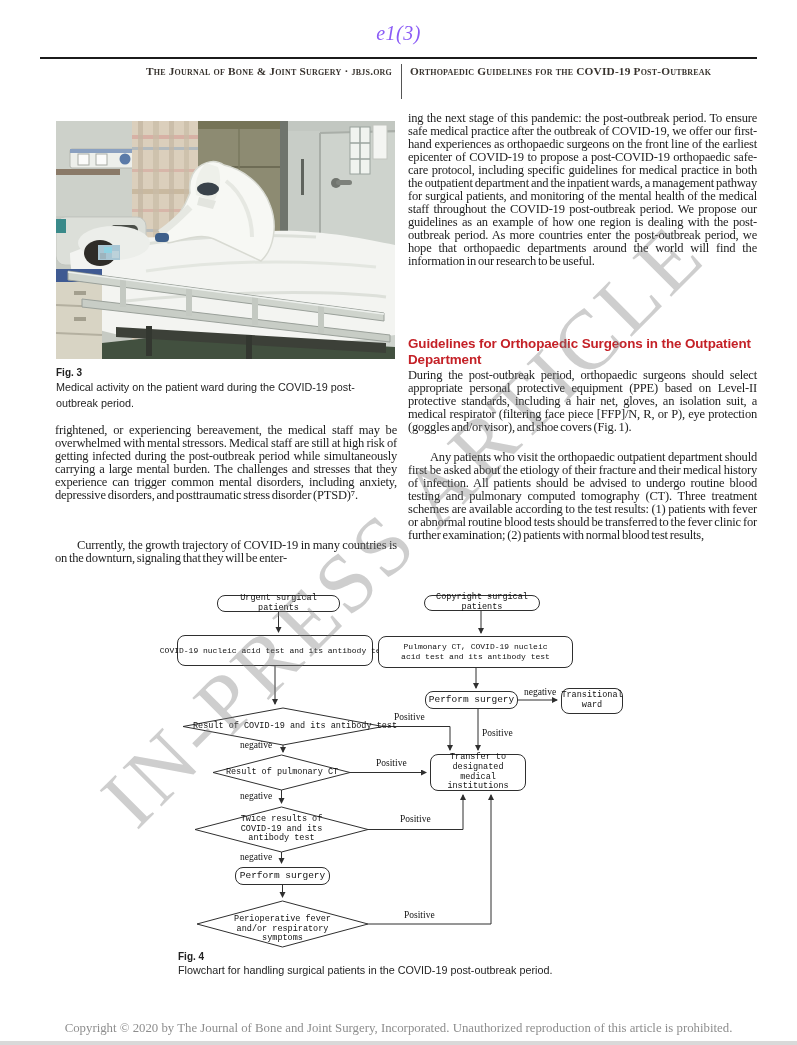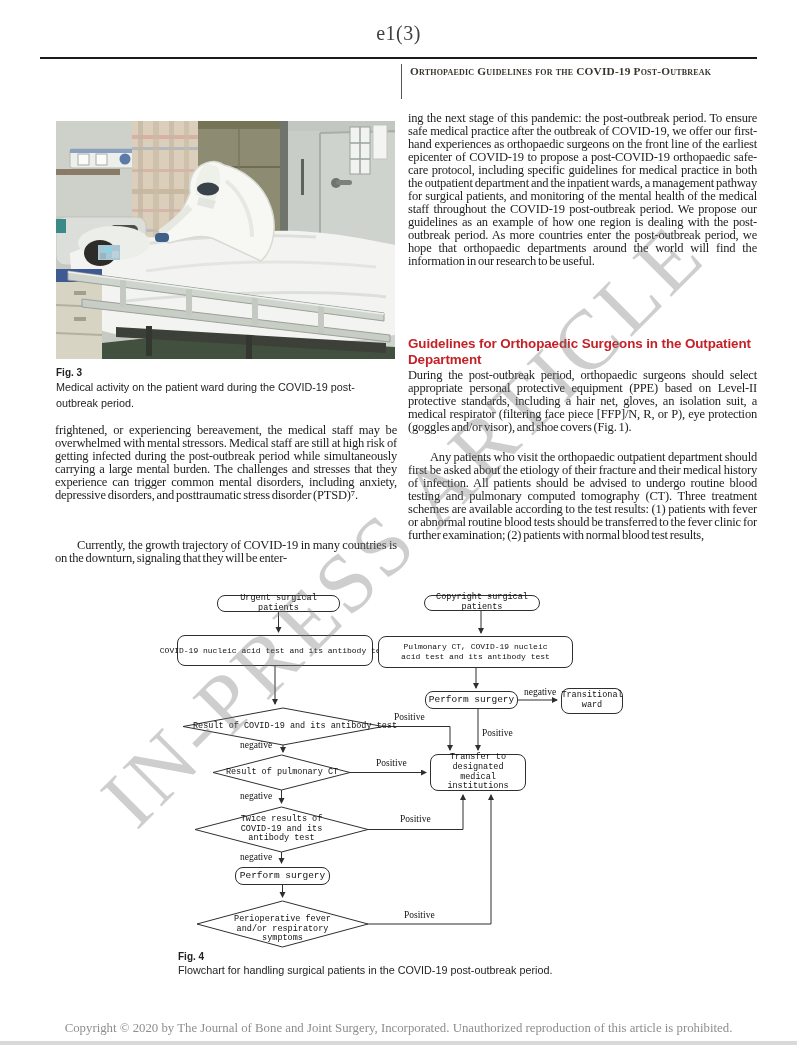--- a/index.html
+++ b/index.html
@@ -3,21 +3,21 @@
 <meta charset="utf-8">
 <style>
   html,body { margin:0; padding:0; background:#ffffff; }
   body {
     position:relative; width:797px; height:1045px; overflow:hidden;
     font-family:"Liberation Serif", serif; color:#1c1c1c;
   }
   .abs { position:absolute; }
 
   
-  #page-number { left:0; right:0; top:22px; text-align:center; font-size:20px; color:#404040; letter-spacing:0.5px; }
+  #page-number { left:0; right:0; top:22px; text-align:center; font-size:20px; color:#8b5cf6; letter-spacing:0.5px;font-style:italic; }
   #top-rule { left:40px; top:57px; width:717px; height:2px; background:#1b1b1b; }
   .hdr-text { font-variant-caps:small-caps; font-weight:600; font-size:11.3px; line-height:15.5px; color:#38332e; letter-spacing:0.2px; }
   #hdr-left  { left:40px;  top:64px; width:352px; text-align:right; }
   #hdr-right { left:410px; top:64px; width:347px; text-align:left; }
   #hdr-divider { left:401px; top:64px; width:1px; height:35px; background:#555; }
 
   
   .bodypar {
     position:absolute; width:342px; text-align:justify;
     font-size:12.5px; line-height:13px; letter-spacing:-0.2px; word-spacing:-1px; color:#1d1d1d;
@@ -57,20 +57,21 @@
   #bottom-bar { left:0; top:1041px; width:797px; height:4px; background:#d9d9d9; }
 
   svg { display:block; }
 </style>
 </head>
 <body>
 
 <div class="abs" id="page-number">e1(3)</div>
 <div class="abs" id="top-rule"></div>
 <div class="abs hdr-text" id="hdr-left">
+  <div>The Journal of Bone &amp; Joint Surgery · jbjs.org</div>
 </div>
 <div class="abs" id="hdr-divider"></div>
 <div class="abs hdr-text" id="hdr-right">
   <div>Orthopaedic Guidelines for the COVID-19 Post-Outbreak</div>
 </div>
 
 <svg class="abs" style="left:56px; top:121px;" width="339" height="238" viewBox="0 0 339 238">
 
   <rect x="0" y="0" width="339" height="238" fill="#cdd1ca"></rect>
   <rect x="0" y="95" width="80" height="143" fill="#c6cac3"></rect>

